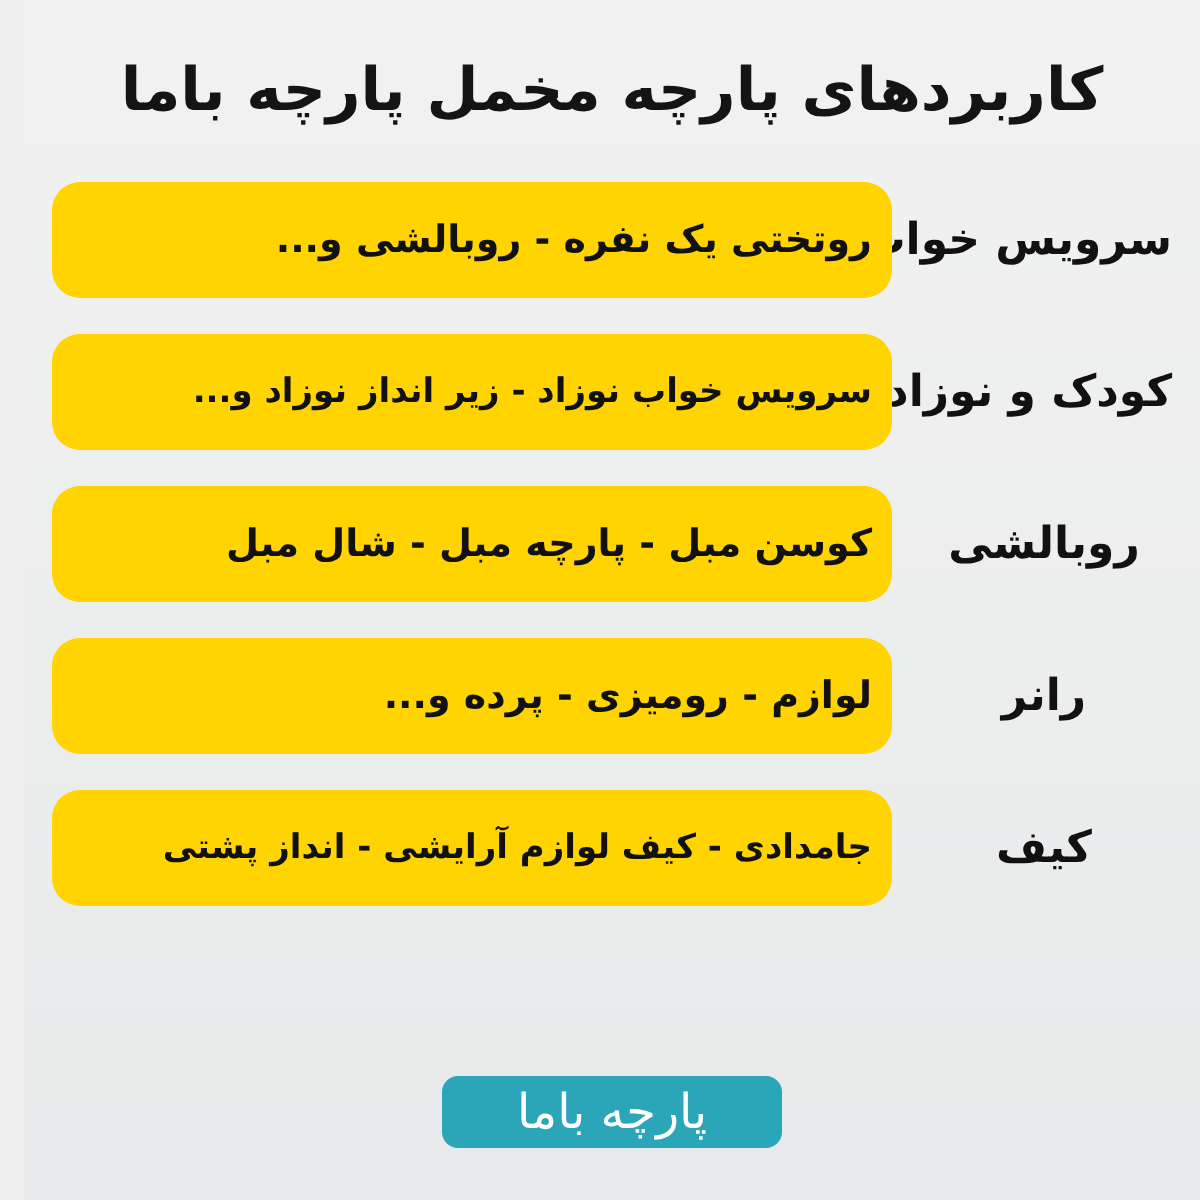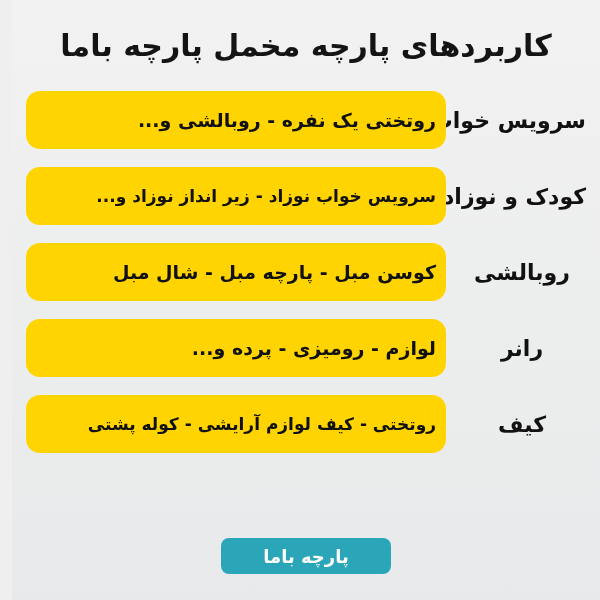--- a/index.html
+++ b/index.html
@@ -90,22 +90,22 @@
     background: #2BA6B8;
     color: #ffffff;
     border-radius: 8px;
     width: 170px;
     height: 36px;
     display: flex;
     align-items: center;
     justify-content: center;
   }
   .footer-text {
-    font-size: 18px;
-    font-weight: bold;
+    font-size: 24px;
+    font-weight: normal;
     direction: rtl;
     letter-spacing: -0.5px;
   }
 </style>
 </head>
 <body>
 
 <div class="poster">
 
   <div class="title">کاربردهای پارچه مخمل پارچه باما</div>
@@ -136,21 +136,21 @@
     <div class="row">
       <div class="row-label">رانر</div>
       <div class="pill">
         <span class="pill-text">لوازم - رومیزی - پرده و...</span>
       </div>
     </div>
 
     <div class="row">
       <div class="row-label">کیف</div>
       <div class="pill small">
-        <span class="pill-text">روتختی - کیف لوازم آرایشی - کوله پشتی</span>
+        <span class="pill-text">جامدادی - کیف لوازم آرایشی - انداز پشتی</span>
       </div>
     </div>
 
   </div>
 
   <div class="footer">
     <span class="footer-text">پارچه باما</span>
   </div>
 
 </div>

